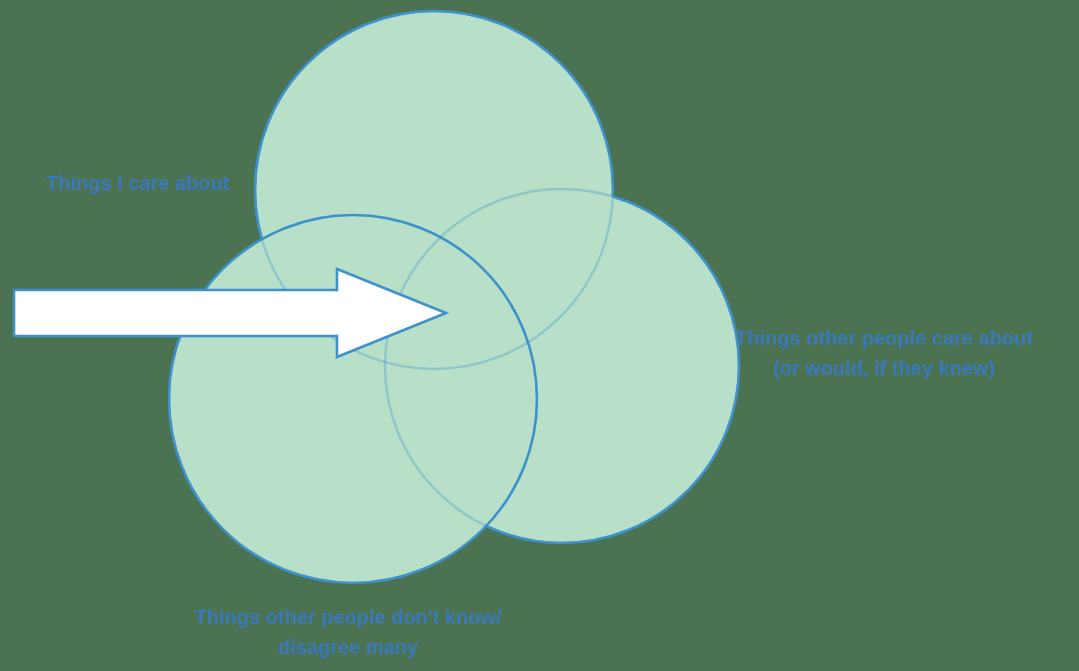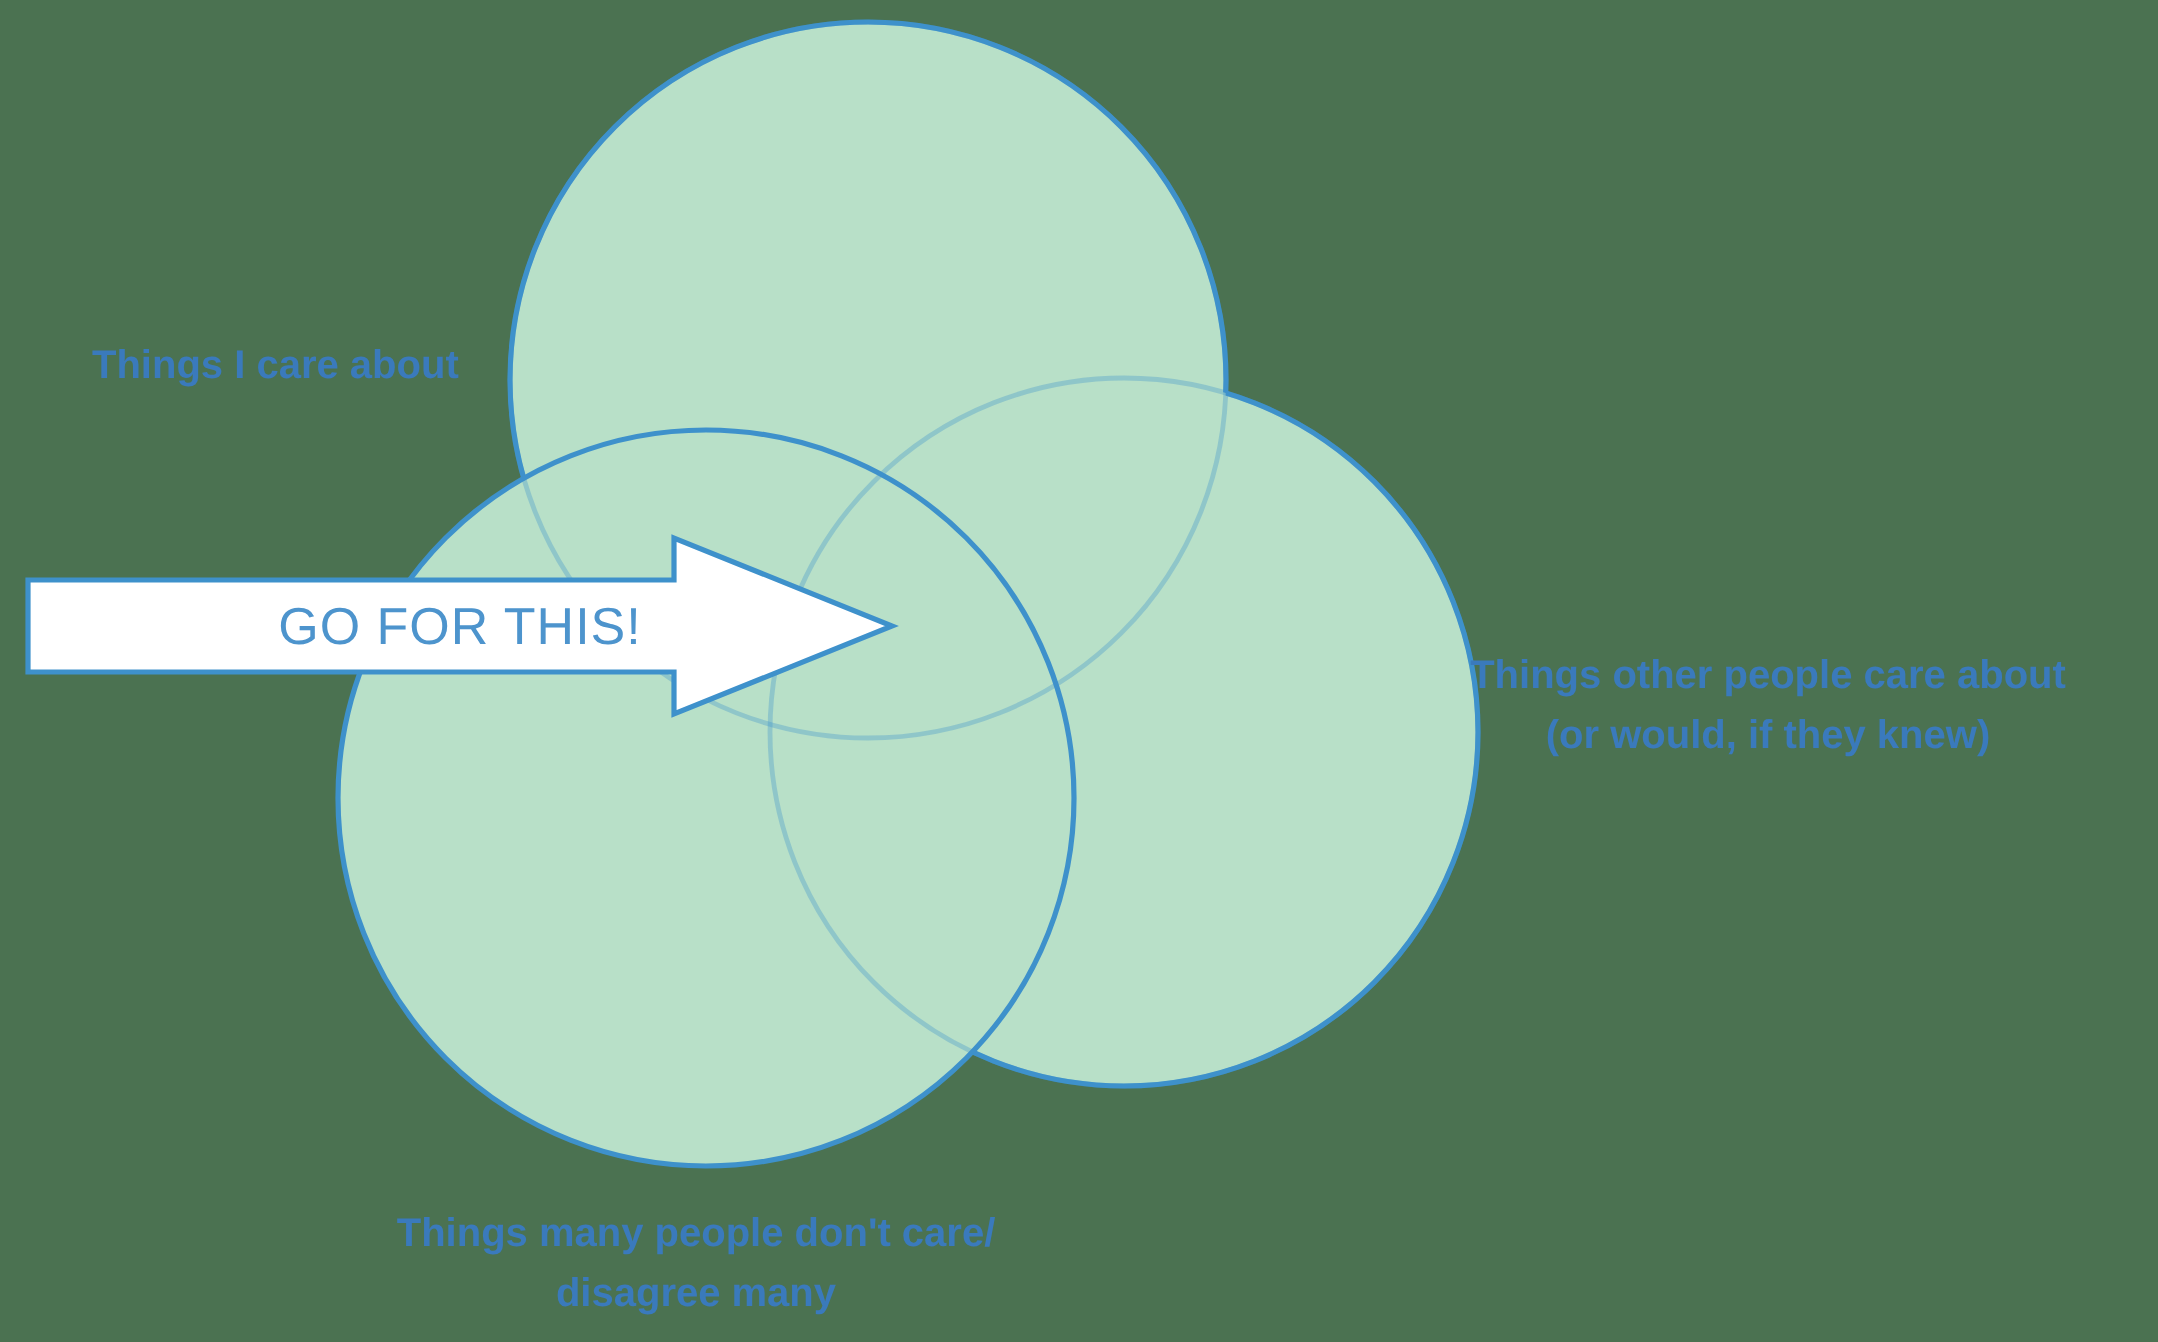--- a/index.html
+++ b/index.html
@@ -77,18 +77,17 @@
   </svg>
 
   <div class="label label-right">
     <div class="line">Things other people care about</div>
     <div class="line">(or would, if they knew)</div>
   </div>
 
   <div class="label label-top-left">Things I care about</div>
 
   <div class="label label-bottom">
-    <div class="line">Things many people don't care/</div>
+    <div class="line">Things other people don't know/</div>
     <div class="line">disagree many</div>
   </div>
 
-  <div class="arrow-label">GO FOR THIS!</div>
 </div>
 
 </body></html>

